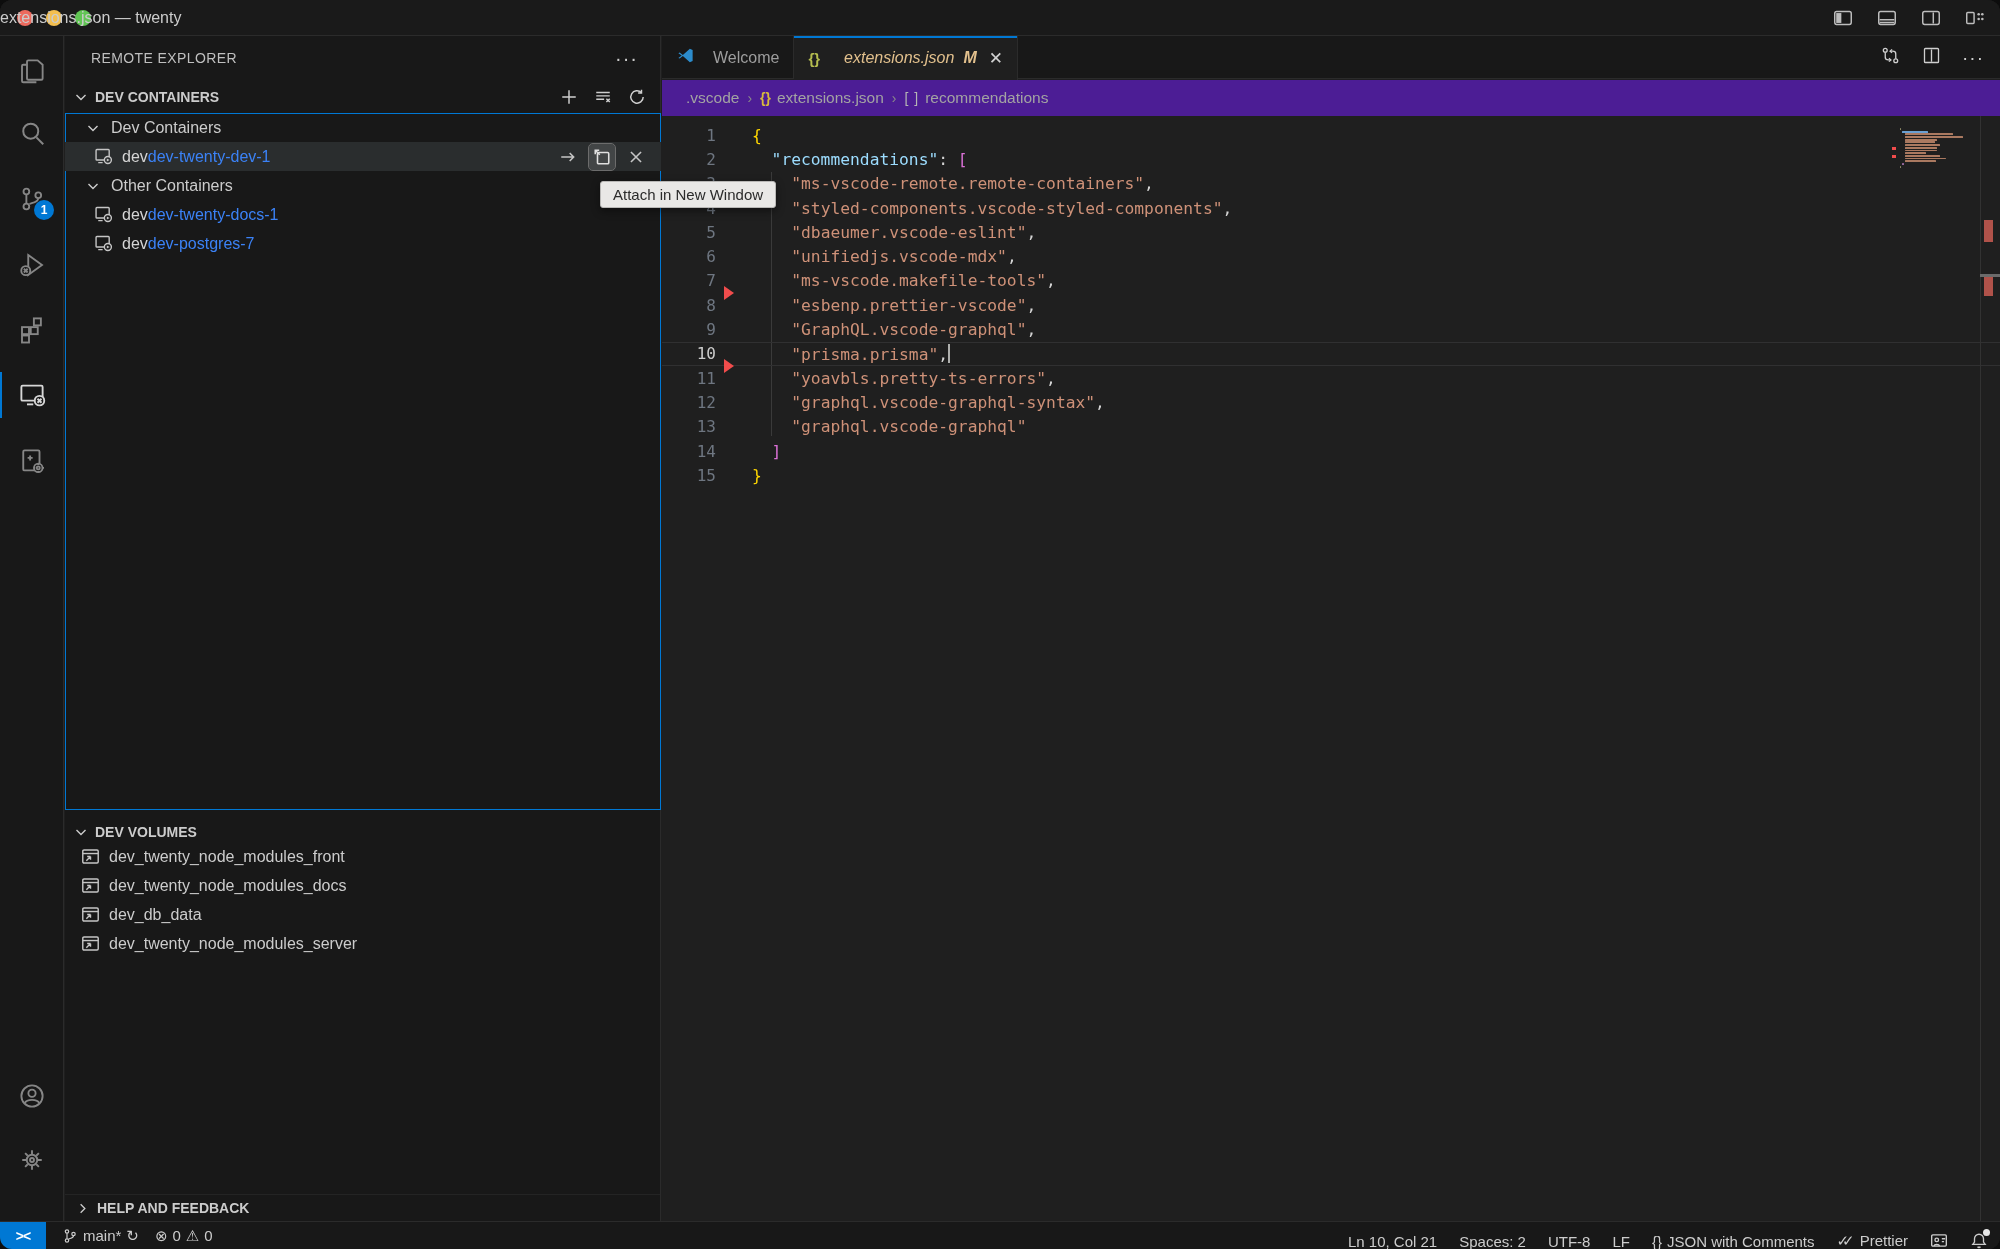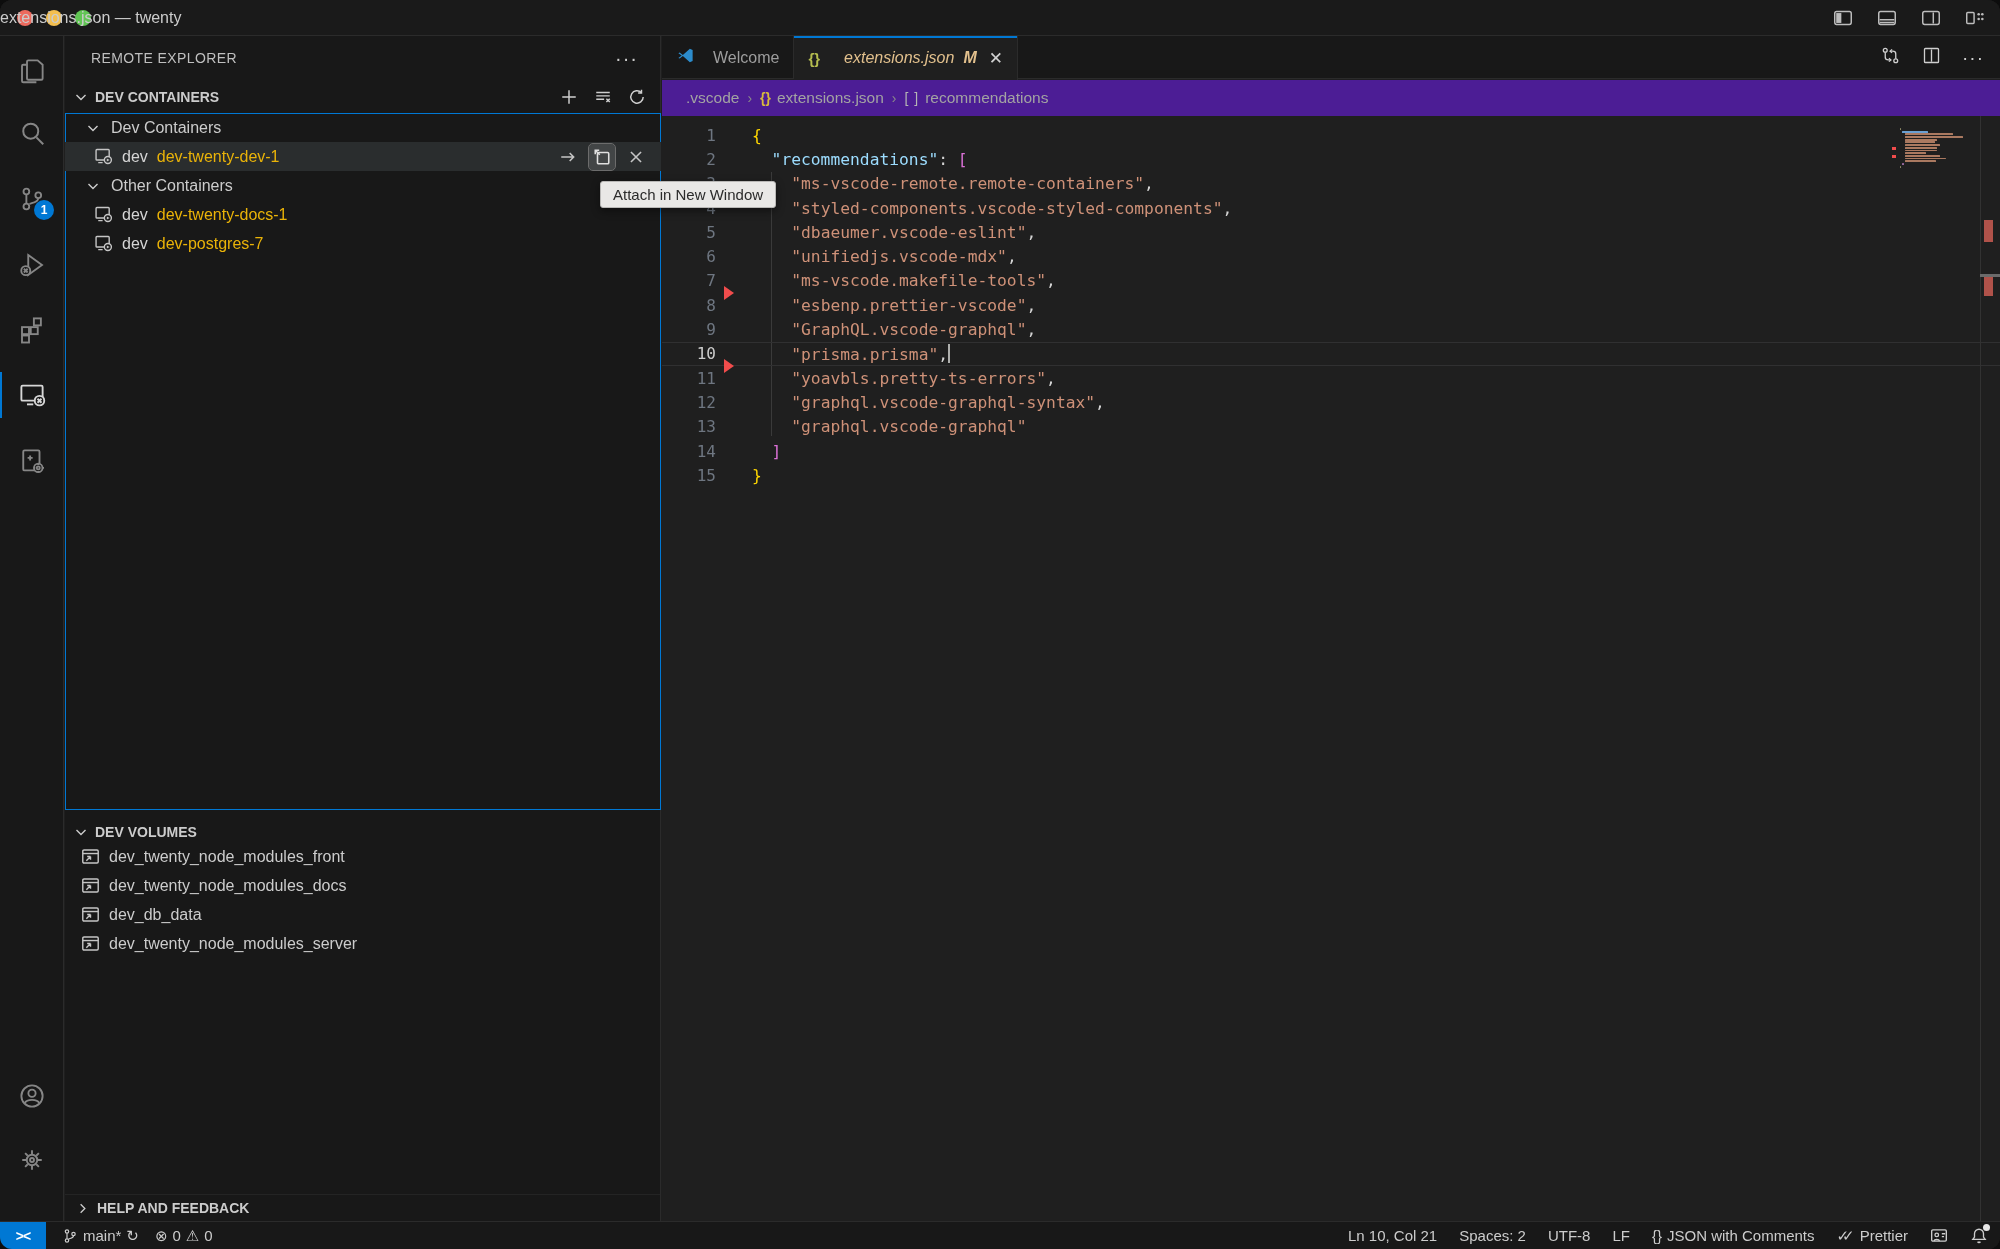--- a/index.html
+++ b/index.html
@@ -36,21 +36,21 @@
   .sect-actions { position:absolute; right:14px; display:flex; gap:16px; align-items:center; color:#cfcfcf; }
   .sect-actions svg { display:block; }
 
   .tree { position:absolute; left:0; top:77px; width:596px; height:697px; outline:1px solid #0078d4; outline-offset:-1px; }
   .trow { position:relative; height:29px; display:flex; align-items:center; font-size:16px; color:#cccccc; }
   .trow.hovered { background:#2a2d2e; }
   .trow .chev { margin-left:20px; display:flex; }
   .trow .group-label { margin-left:10px; }
   .trow .ci { margin-left:28px; display:flex; }
   .trow .iname { margin-left:8px; color:#d5d5d5; }
-  .trow .idesc { margin-left:9px; color:#eab308; }
+  .trow .idesc { color:#3b82f6; }
   .row-actions { position:absolute; right:12px; display:flex; gap:8px; align-items:center; color:#c5c5c5; }
   .ract { width:26px; height:26px; display:flex; align-items:center; justify-content:center; border-radius:4px; }
   .ract.hovered { background:rgba(90,93,94,.5); outline:1px solid #6c6c6c; }
 
   .volumes-header { top:779px; }
   .vol-rows { position:absolute; top:806px; left:0; width:100%; }
   .vrow { height:29px; display:flex; align-items:center; font-size:16px; color:#cccccc; }
   .vrow .vi { margin-left:16px; display:flex; }
   .vrow .vlabel { margin-left:9px; }
 
@@ -95,21 +95,21 @@
   .mm-del { position:absolute; left:-8px; top:0; width:4px; height:2.7px; background:#f14c4c; }
   .overview { position:absolute; right:0; top:0; bottom:0; width:20px; border-left:1px solid #323232; }
   .ovr-m1 { position:absolute; right:7px; top:104px; width:9px; height:22px; background:#b0524a; }
   .ovr-m2 { position:absolute; right:7px; top:158px; width:9px; height:22px; background:#b0524a; }
   .ovr-cl { position:absolute; right:0; top:158px; width:20px; height:3px; background:#6b6b6b; }
 
   
   .statusbar { position:absolute; left:0; right:0; bottom:0; height:28px; background:#181818; border-top:1px solid #2b2b2b; display:flex; align-items:center; font-size:15px; color:#cccccc; }
   .sb-remote { width:46px; height:28px; background:#0078d4; color:#fff; display:flex; align-items:center; justify-content:center; font-weight:700; font-size:14px; letter-spacing:-1px; }
   .sb-item { display:flex; align-items:center; gap:5px; margin-left:16px; }
-  .sb-right { position:absolute; right:12px; display:flex; align-items:center; gap:22px; height:28px; }
+  .sb-right { position:absolute; right:12px; display:flex; align-items:flex-end; gap:22px; height:28px; }
   .sb-right .sb-item { margin-left:0; }
   .sb-ico { font-size:15px; }
   .dblcheck { letter-spacing:-7px; margin-right:7px; }
   .bell-wrap { position:relative; display:flex; }
   .bell-dot { position:absolute; right:-2px; top:-3px; width:7px; height:7px; border-radius:50%; background:#e7e7e7; }
 
   svg { overflow:visible; }
 </style>
 </head>
 <body>

